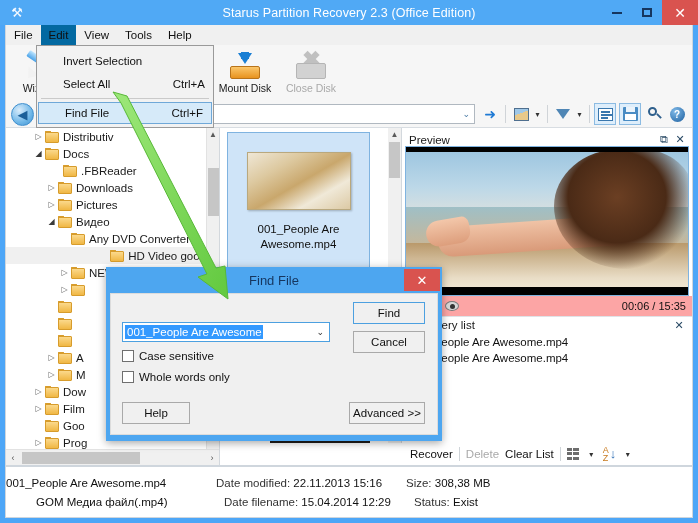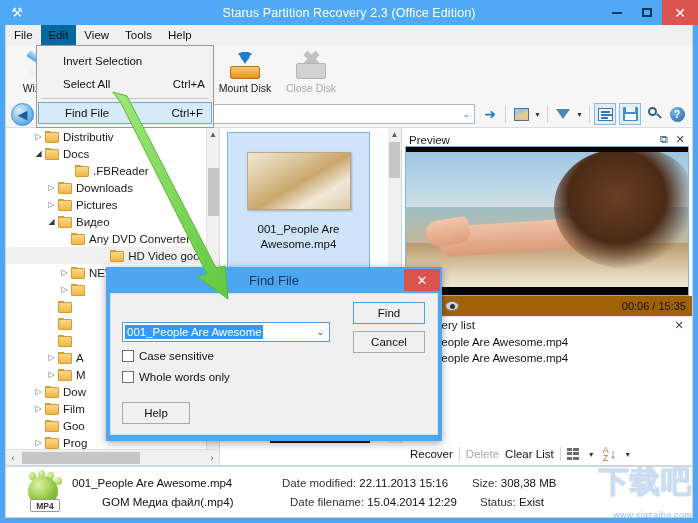--- a/index.html
+++ b/index.html
@@ -278,21 +278,21 @@
     background: linear-gradient(180deg,#f3c7aa,#dd9e7c); border-radius: 14px 8px 12px 14px;
     transform: rotate(-10deg);
   }
   .pv-video .topbar, .pv-video .botbar {
     position: absolute; left: 0; width: 100%; height: 5px; background: #000;
   }
   .pv-video .topbar { top: 0; } .pv-video .botbar { bottom: 0; height: 8px; }
 
   .pv-controls {
     height: 20px; display: flex; align-items: center; padding: 0 6px 0 5px; gap: 4px;
-    font-size: 11px; color: #111; background: #a16207;
+    font-size: 11px; color: #111; background: #fca5a5;
   }
   .pv-btn {
     width: 15px; height: 15px; border-radius: 50%;
     background: radial-gradient(circle at 35% 30%, #9a8ce8, #4a38c0);
     color: #fff; font-size: 8px;
     display: flex; align-items: center; justify-content: center;
   }
   .pv-eye {
     width: 14px; height: 10px; border-radius: 50%; background: #d7d7d7;
     border: 1px solid #7a7a7a; position: relative;
@@ -547,21 +547,21 @@
               <span>Distributiv</span>
             </div>
             <div class="tnode" style="padding-left: 26px;">
               <span class="exp open">◢</span>
               <span class="folder">
                 <span class="tab"></span>
                 <span class="back"></span>
               </span>
               <span>Docs</span>
             </div>
-            <div class="tnode" style="padding-left: 56px; text-align: right;">
+            <div class="tnode" style="padding-left: 44px; text-align: right;">
               <span class="exp"></span>
               <span class="folder">
                 <span class="tab"></span>
                 <span class="back"></span>
               </span>
               <span>.FBReader</span>
             </div>
             <div class="tnode" style="padding-left: 39px;">
               <span class="exp">▷</span>
               <span class="folder">
@@ -770,28 +770,20 @@
           <b></b>
           <b></b>
         </span>
       <span class="caretdn">▾</span>
       <span class="sort-az">A<br>Z<span class="ar">↓</span></span>
       <span class="caretdn">▾</span>
     </div>
   </div>
 
   <div class="footer">
-    <div class="mp4-icon">
-      <div class="toe" style="left:5px;top:0"></div>
-      <div class="toe" style="left:14px;top:-2px"></div>
-      <div class="toe" style="left:23px;top:0"></div>
-      <div class="toe" style="left:31px;top:5px"></div>
-      <div class="ball"></div>
-      <div class="tag">MP4</div>
-    </div>
     <div class="f-col f-c1">
       <div class="f-row">001_People Are Awesome.mp4</div>
       <div class="f-row" style="padding-left:30px">GOM Медиа файл(.mp4)</div>
     </div>
     <div class="f-col f-c2">
       <div class="f-row">
         <span class="f-label">Date modified:</span>&nbsp;<span>22.11.2013 15:16</span>
       </div>
       <div class="f-row" style="padding-left:8px">
         <span class="f-label">Date filename:</span>&nbsp;<span>15.04.2014 12:29</span>
@@ -800,24 +792,20 @@
     <div class="f-col f-c3">
       <div class="f-row">
         <span class="f-label">Size:</span>&nbsp;<span>308,38 MB</span>
       </div>
       <div class="f-row" style="padding-left:8px">
         <span class="f-label">Status:</span>&nbsp;<span>Exist</span>
       </div>
     </div>
   </div>
 
-  <div class="watermark">
-    <div class="wm-cn">下载吧</div>
-    <div class="wm-url">www.xiazaiba.com</div>
-  </div>
 
   <div class="dropdown">
     <div class="dd-item">
       <span>Invert Selection</span>
     </div>
     <div class="dd-item">
       <span>Select All</span>
       <span class="short">Ctrl+A</span>
     </div>
     <div class="dd-sep"></div>
@@ -841,20 +829,21 @@
         <span class="chkbox"></span>
         <span>Case sensitive</span>
       </div>
       <div class="chk-row r2">
         <span class="chkbox"></span>
         <span>Whole words only</span>
       </div>
       <div class="dbtn find">Find</div>
       <div class="dbtn cancel">Cancel</div>
       <div class="dbtn help">Help</div>
+      <div class="dbtn advanced">Advanced &gt;&gt;</div>
     </div>
   </div>
 
   <svg class="green-arrow" viewBox="0 0 698 523">
     <defs>
       <linearGradient id="gg" x1="0" y1="0" x2="1" y2="1">
         <stop offset="0" stop-color="#9ee87a"></stop>
         <stop offset="1" stop-color="#62c93f"></stop>
       </linearGradient>
     </defs>

